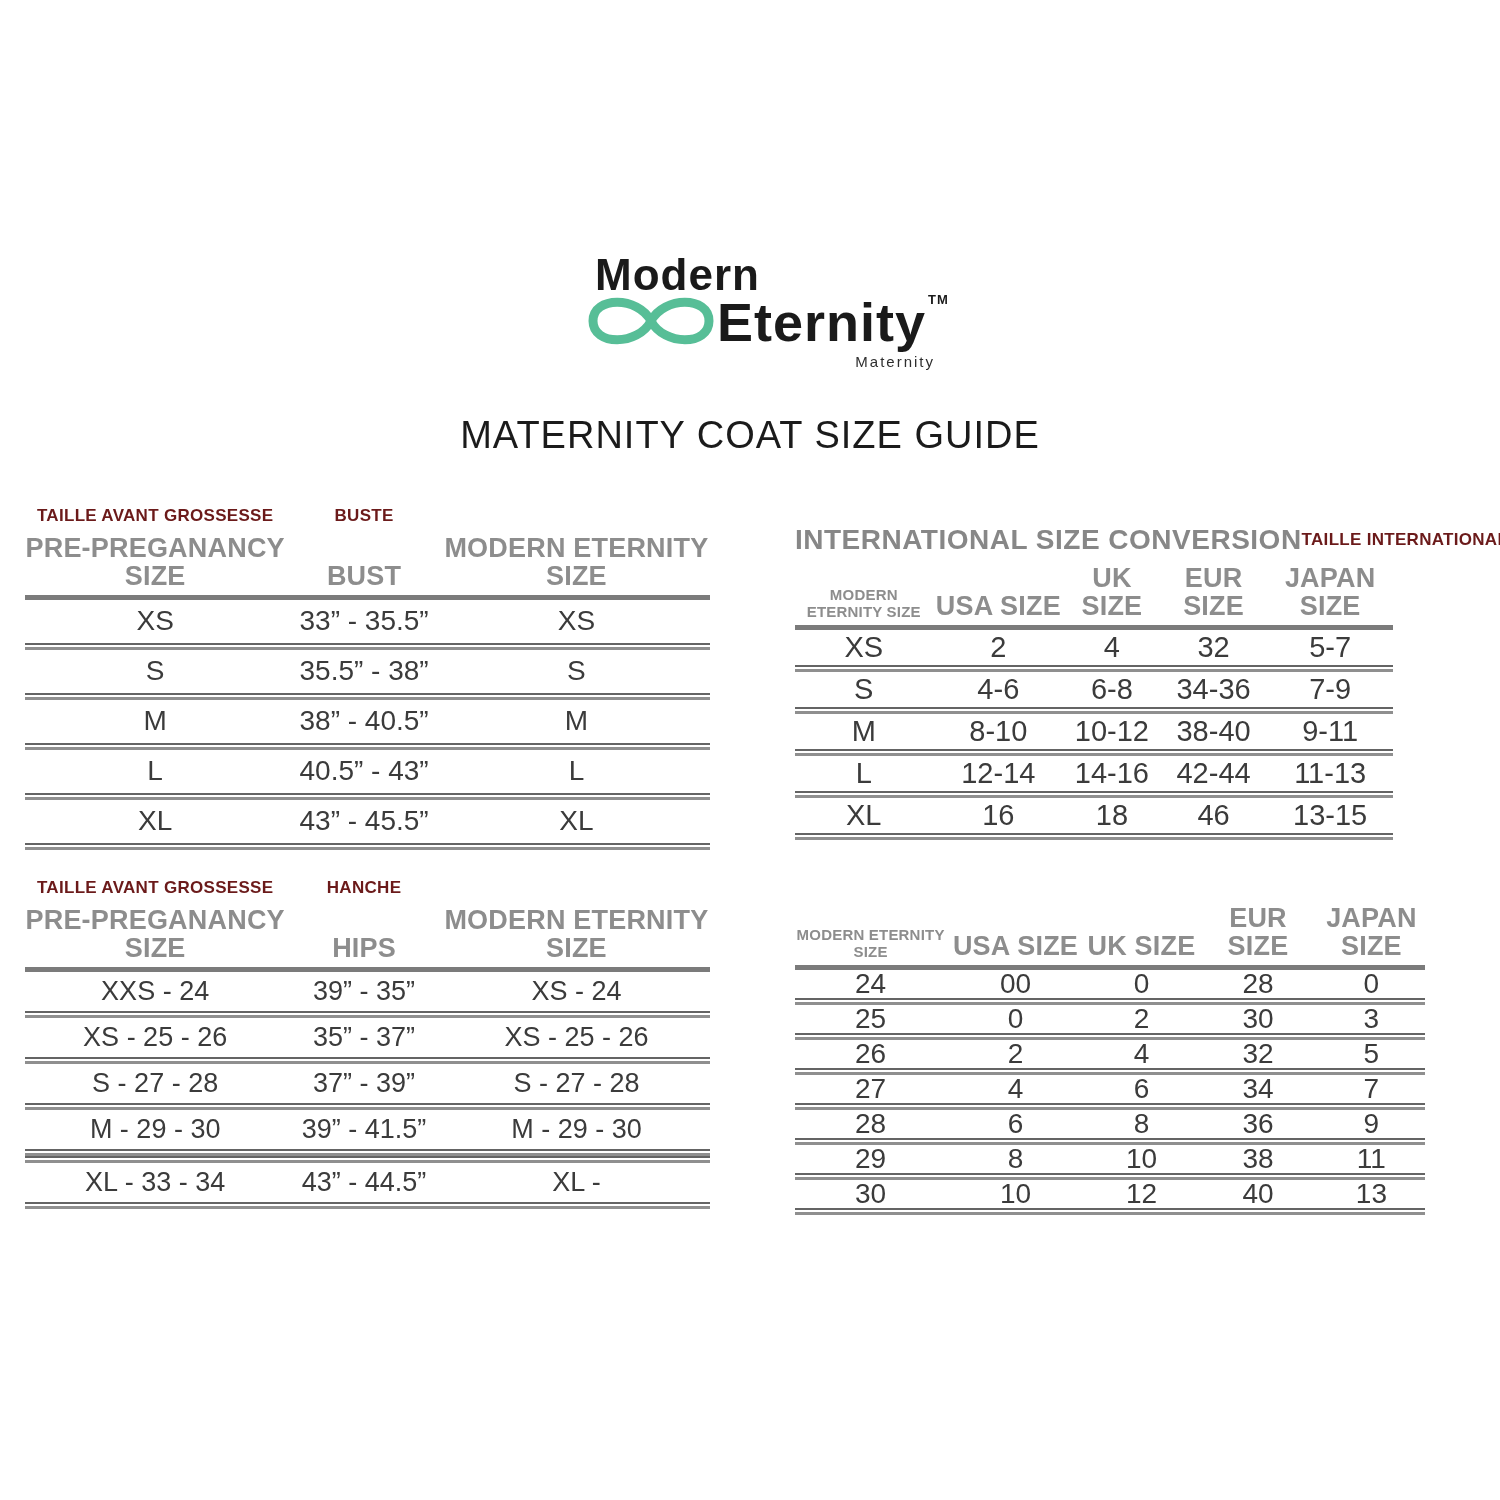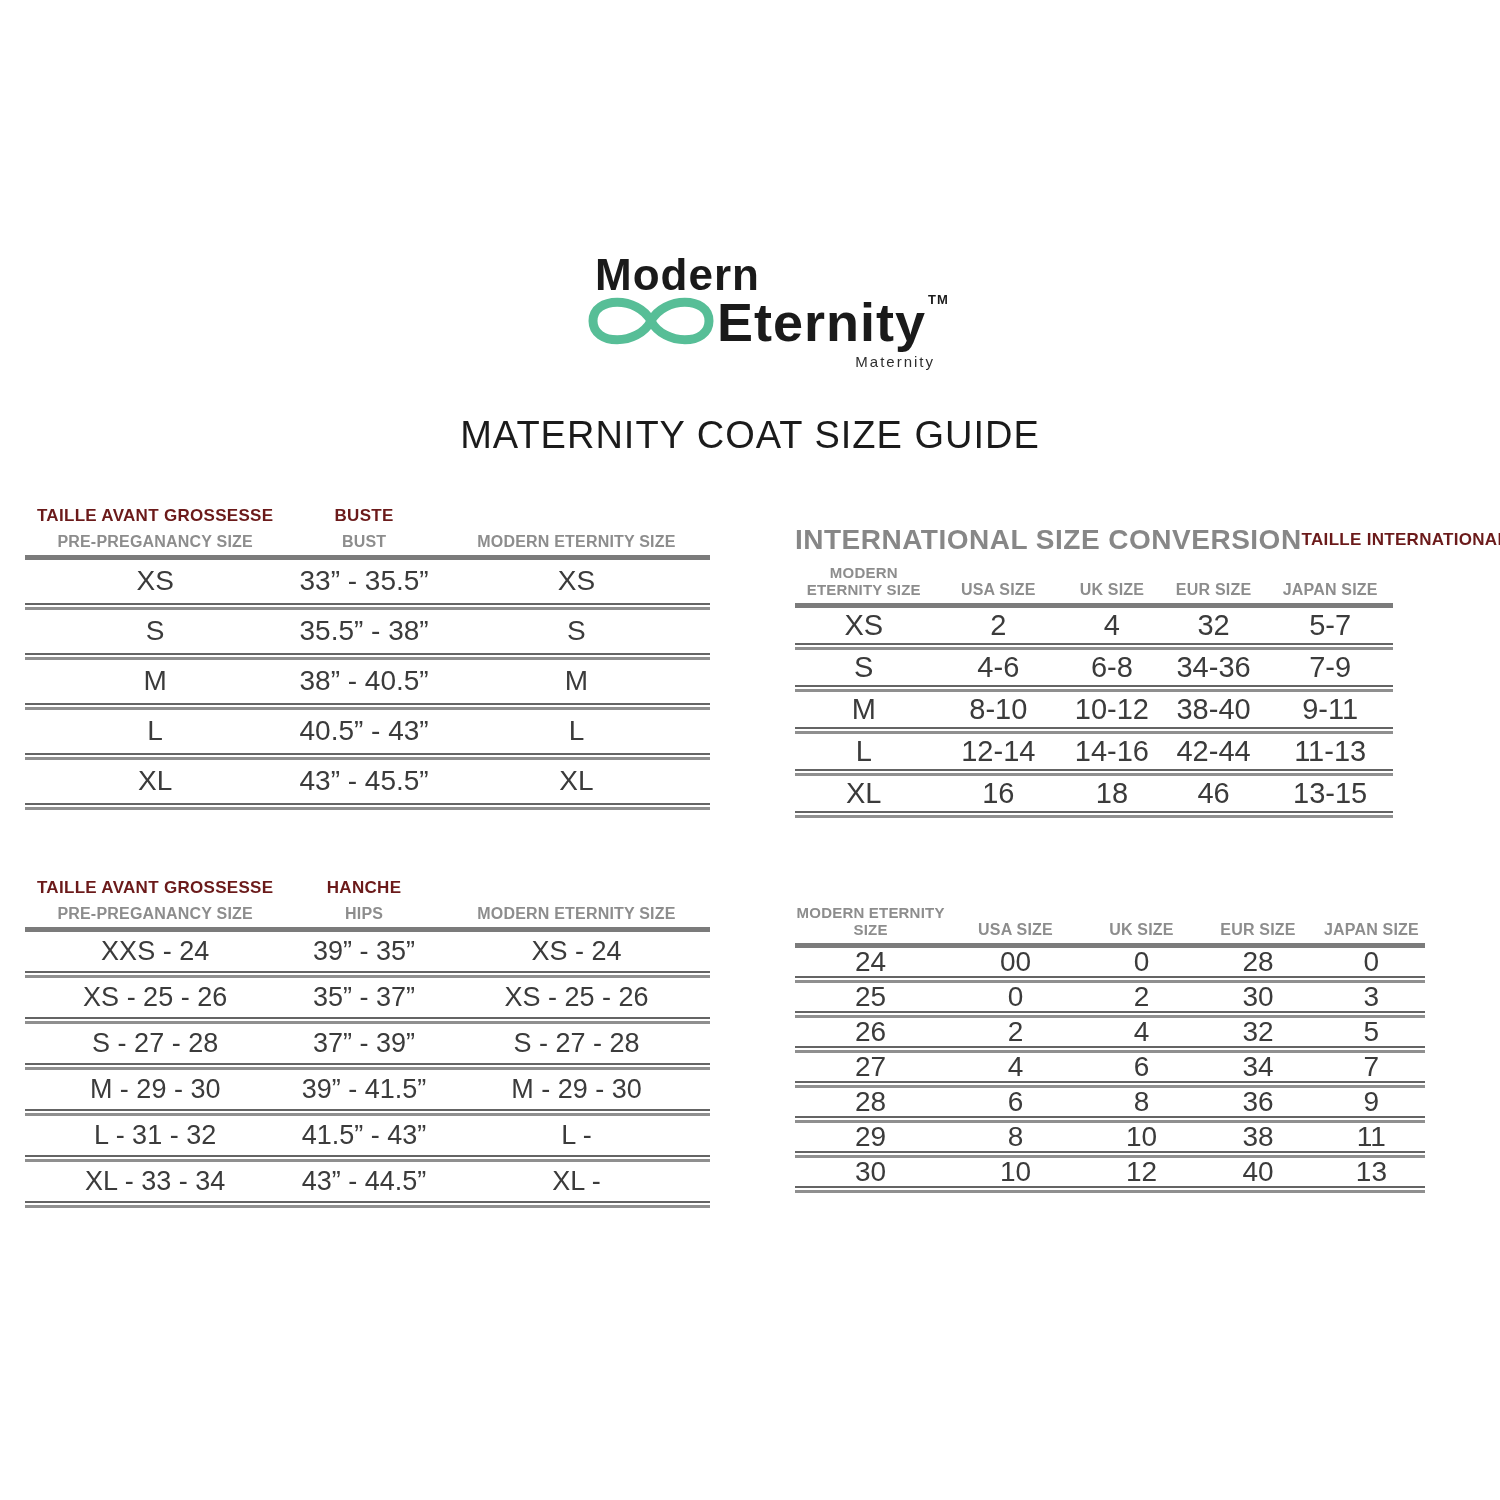--- a/index.html
+++ b/index.html
@@ -21,21 +21,21 @@
   
   .page-title{position:absolute;top:414px;left:0;width:100%;text-align:center;
     font-size:38px;color:#1b1b1b;letter-spacing:1px;}
 
   
   .tbl{position:absolute;}
   .hc{display:inline-block;text-align:center;box-sizing:border-box;}
   .frow,.hrow,.trow{display:flex;width:100%;}
   .french{color:#6b1a1a;font-weight:700;font-size:17px;letter-spacing:.3px;}
   .hrow{align-items:flex-end;color:#8d8d8d;font-weight:700;margin-top:8px;}
-  .hrow .hc{font-size:16px;line-height:1.05;letter-spacing:.2px;}
+  .hrow .hc{font-size:27px;line-height:1.05;letter-spacing:.2px;}
   .trow{align-items:center;justify-content:flex-start;color:#3b3b3b;}
   .trow .cell{display:inline-block;text-align:center;box-sizing:border-box;line-height:1;}
   .sep{width:100%;}
   .head-sep{height:5px;background:#7b7b7b;margin-top:4px;}
   .row-sep{height:7px;box-sizing:border-box;border-top:2px solid #646464;border-bottom:3px solid #8f8f8f;background:#ffffff;}
 
   
   .cols3 .c0{width:38%;}
   .cols3 .c1{width:23%;}
   .cols3 .c2{width:39%;}
@@ -220,25 +220,20 @@
         <span class="cell hc c1">37” - 39”</span>
         <span class="cell hc c2">S - 27 - 28</span>
       </div>
       <div class="sep row-sep"></div>
       <div class="trow">
         <span class="cell hc c0">M - 29 - 30</span>
         <span class="cell hc c1">39” - 41.5”</span>
         <span class="cell hc c2">M - 29 - 30</span>
       </div>
       <div class="sep row-sep"></div>
-      <div class="trow">
-        <span class="cell hc c0">L - 31 - 32</span>
-        <span class="cell hc c1">41.5” - 43”</span>
-        <span class="cell hc c2">L -</span>
-      </div>
       <div class="sep row-sep"></div>
       <div class="trow">
         <span class="cell hc c0">XL - 33 - 34</span>
         <span class="cell hc c1">43” - 44.5”</span>
         <span class="cell hc c2">XL -</span>
       </div>
       <div class="sep row-sep"></div>
     </div>
 </section>
 

